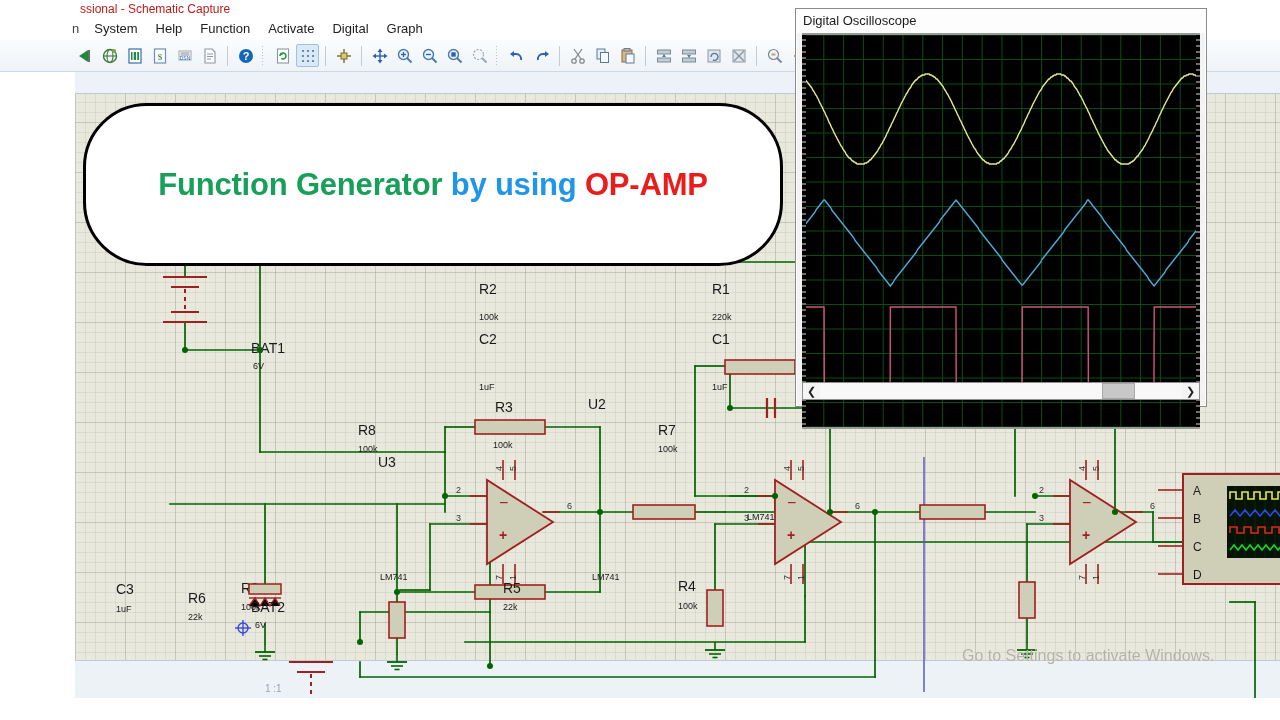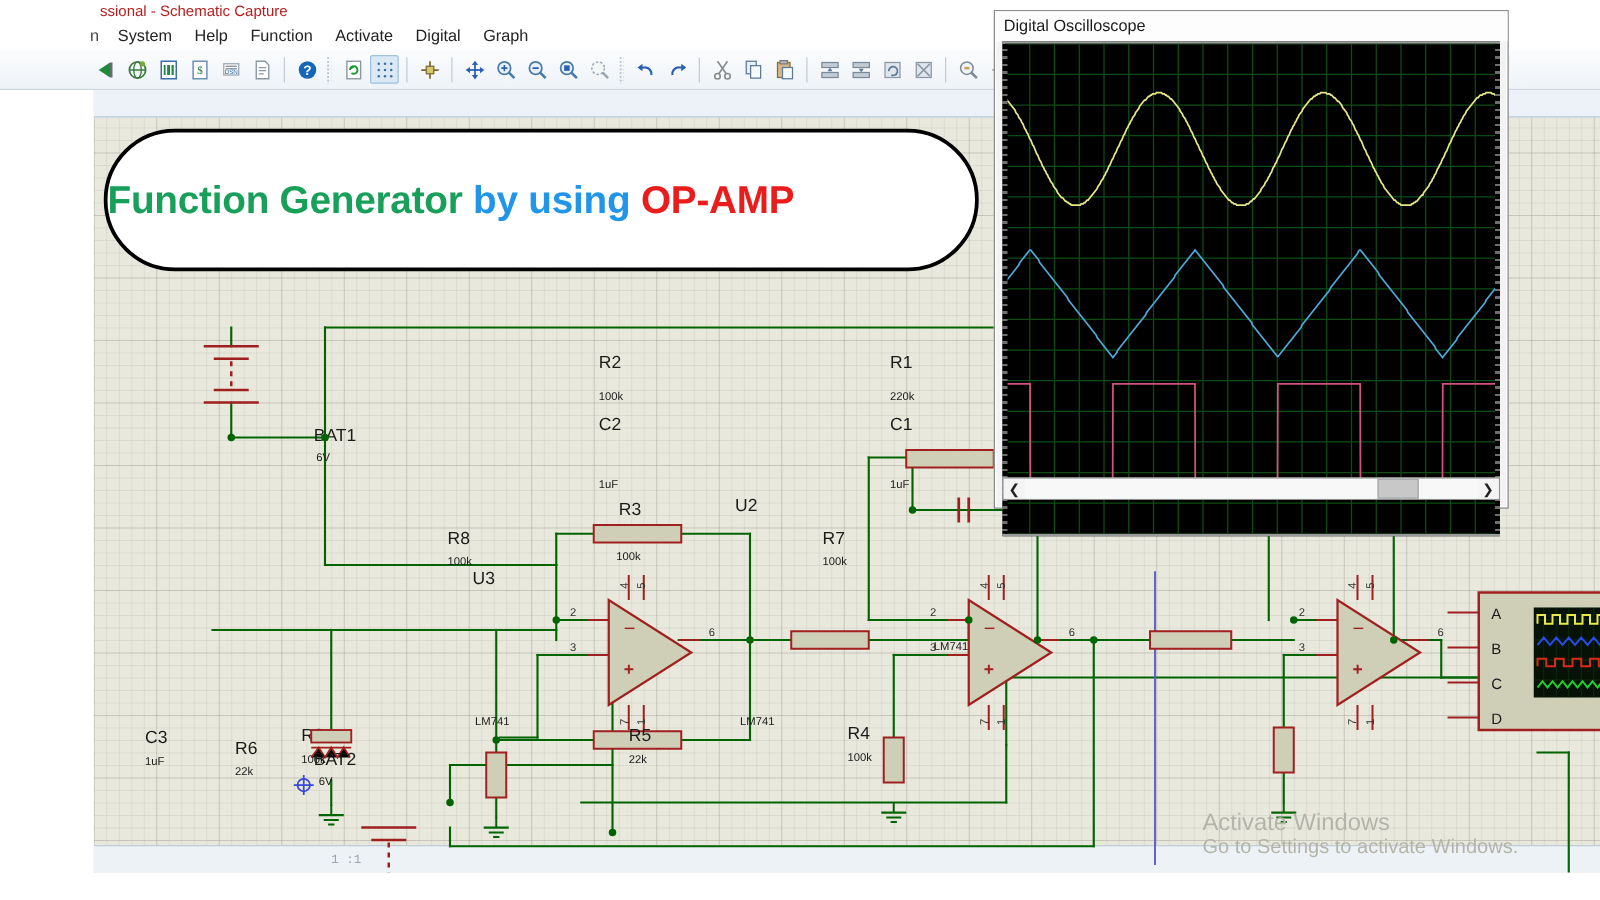--- a/index.html
+++ b/index.html
@@ -65,36 +65,36 @@
       linear-gradient(to bottom, rgba(150,150,140,.30) 1px, transparent 1px),
       linear-gradient(to right, rgba(150,150,140,.16) 1px, transparent 1px),
       linear-gradient(to bottom, rgba(150,150,140,.16) 1px, transparent 1px);
     background-size: 50px 50px, 50px 50px, 10px 10px, 10px 10px;
   }
   .sheet-topstrip {
     position: absolute; left: 0; top: 0; width: 1205px; height: 22px;
     background: #ecf2f8; border-bottom: 1px solid #b9c9d8;
   }
   .sheet-bottomstrip {
-    position: absolute; left: 0; bottom: 0; width: 1205px; height: 22px;
-    background: #edf2f6; border-top: 1px solid #c0ccd6; font-family: Liberation Mono, monospace;
+    position: absolute; left: 0; bottom: 0; width: 1205px; height: 38px;
+    background: #edf2f6; border-top: 1px solid #c0ccd6;
   }
   .sheet-botmark {
     position: absolute; left: 190px; bottom: 4px;
     font-size: 10px; color: #9aa4ac;
   }
 
   
   .banner {
     position: absolute; left: 83px; top: 103px;
-    width: 700px; height: 114px;
+    width: 700px; height: 163px;
     background: #ffffff;
     border: 3px solid #000000;
     border-radius: 64px;
-    display: flex; align-items: center; 
+    display: flex; align-items: center; justify-content: center;
   }
   .banner-text {
     font-size: 31px; font-weight: bold; white-space: nowrap;
     letter-spacing: -0.2px;
   }
   .bt-a { color: #18a05a; }
   .bt-b { color: #2196e8; }
   .bt-c { color: #ea1d1d; }
 
   
@@ -833,17 +833,16 @@
     <div class="scope-scroll">
       <div class="ss-arrow">❮</div>
       <div class="ss-track">
         <div class="ss-thumb"></div>
       </div>
       <div class="ss-arrow">❯</div>
     </div>
   </div>
 
   <div class="watermark">
-    <div class="wm1">Activate Windows</div>
     <div class="wm2">Go to Settings to activate Windows.</div>
   </div>
 
 </div>
 
 </body></html>

